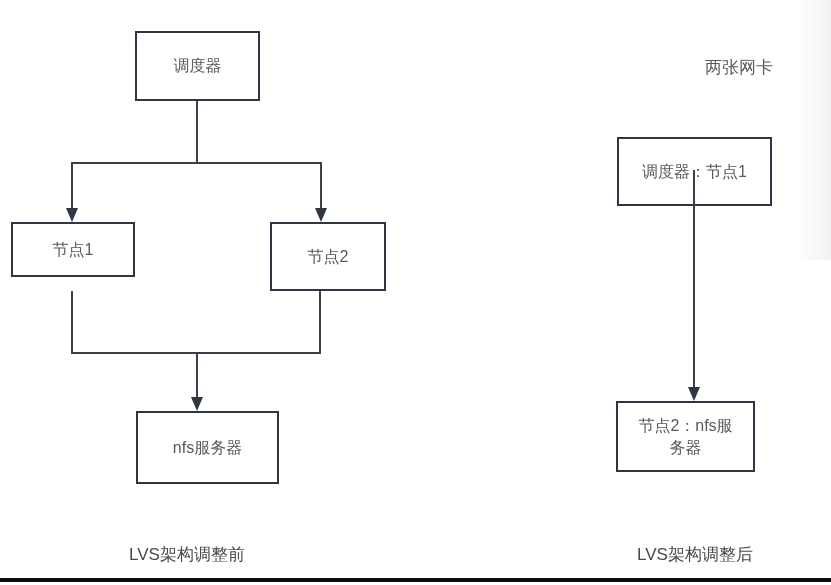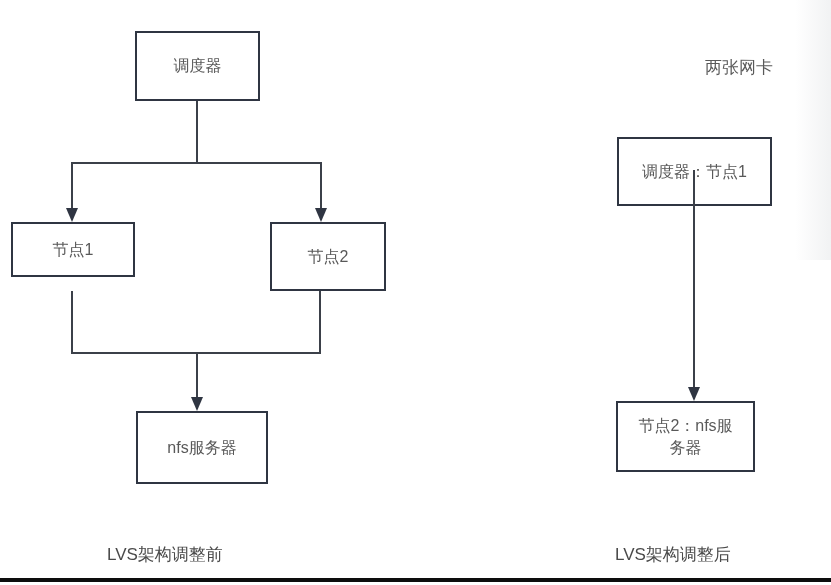--- a/index.html
+++ b/index.html
@@ -41,20 +41,21 @@
     position: absolute;
     width: 0;
     height: 0;
     border-left: 6px solid transparent;
     border-right: 6px solid transparent;
     border-top: 14px solid var(--arrow, #2f3542);
   }
   .caption {
     position: absolute;
     width: 160px;
+    text-align: center;
     font-size: 17px;
     color: var(--caption-text, #4a4a4a);
   }
   .annotation {
     position: absolute;
     width: 160px;
     text-align: right;
     font-size: 17px;
     color: var(--box-text, #595959);
   }
@@ -103,21 +104,21 @@
 
     <div class="vline" style="left:71px; top:291px; height:63px;"></div>
 
     <div class="vline" style="left:319px; top:291px; height:63px;"></div>
 
     <div class="hline" style="left:71px; top:352px; width:250px;"></div>
 
     <div class="vline" style="left:196px; top:352px; height:46px;"></div>
     <div class="arrow-down" style="left:191px; top:397px;"></div>
 
-    <div class="node" style="left:136px; top:411px; width:132px; height:73px;">nfs服务器</div>
+    <div class="node" style="left:136px; top:411px; width:143px; height:73px;">nfs服务器</div>
 
     <div class="caption" style="left:107px; top:543px;">LVS架构调整前</div>
   </div>
 
   <div>
 
     <div class="annotation" style="left:613px; top:56px;">两张网卡</div>
 
     <div class="node" style="left:617px; top:101px; width:155px; height:69px;margin-top:36px;">调度器：节点1</div>
 

